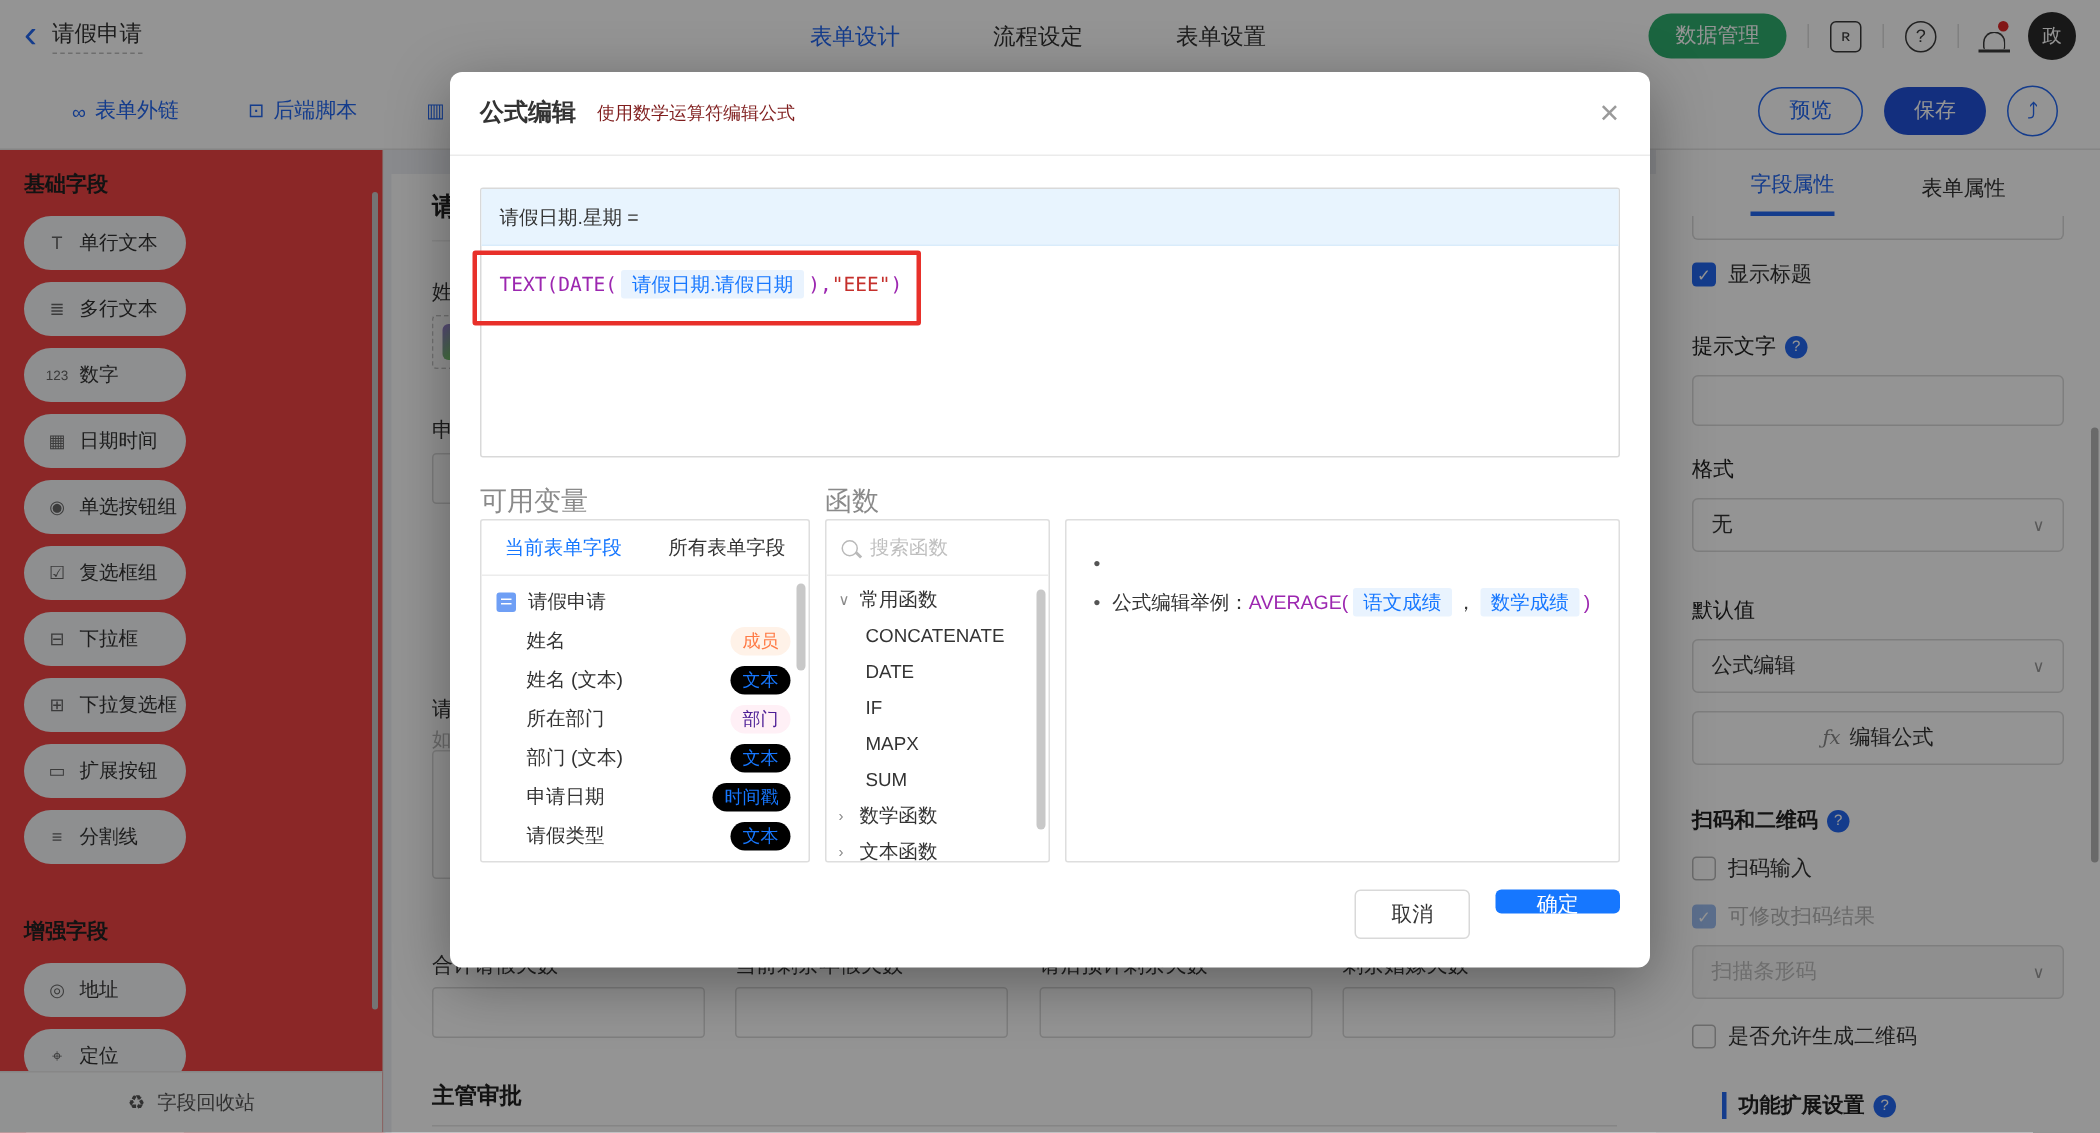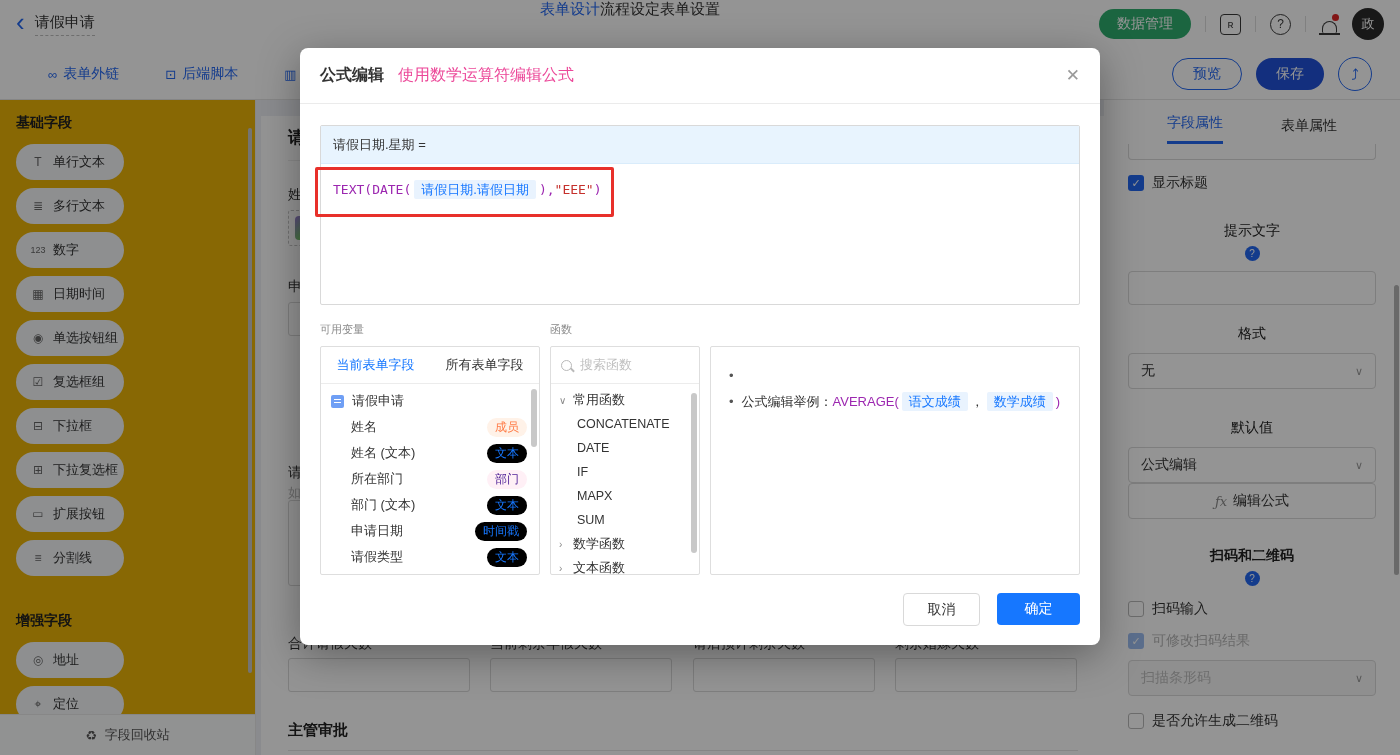--- a/index.html
+++ b/index.html
@@ -2,21 +2,21 @@
 <html><head>
 <meta charset="utf-8">
 <style>
   html,body{margin:0;padding:0;}
   body{width:1400px;height:755px;position:relative;overflow:hidden;
        font-family:"Liberation Sans","DejaVu Sans",sans-serif;background:#eef0f4;color:#333;}
   
   .app-header{position:absolute;top:0;left:0;width:1400px;height:48px;background:#fff;display:flex;align-items:center;z-index:1;}
   .back{color:#2468f2;font-size:26px;line-height:1;margin:0 10px 4px 16px;cursor:pointer;}
   .app-title{font-size:15px;color:#333;border-bottom:1px dashed #bdbdbd;padding-bottom:3px;}
-  .nav-tabs{position:absolute;left:540px;top:0;height:48px;display:flex;}
+  .nav-tabs{position:absolute;left:540px;top:0;height:48px;display:flex;align-items:center;gap:62px;}
   .nav-tab{font-size:15px;color:#333;cursor:pointer;}
   .nav-tab.active{color:#2468f2;}
   .hdr-right{position:absolute;right:16px;top:0;height:48px;display:flex;align-items:center;gap:14px;}
   .btn-green{background:#2fae6e;color:#fff;font-size:14px;border:none;border-radius:16px;height:30px;padding:0 18px;cursor:pointer;}
   .vdiv{width:1px;height:16px;background:#dcdcdc;}
   .icn-book{width:19px;height:19px;border:1.6px solid #3a3a3a;border-radius:4px;display:flex;align-items:center;justify-content:center;font-size:11px;color:#3a3a3a;}
   .icn-help{width:19px;height:19px;border:1.6px solid #3a3a3a;border-radius:50%;display:flex;align-items:center;justify-content:center;font-size:12px;color:#3a3a3a;}
   .bell-wrap{position:relative;width:18px;height:18px;display:flex;align-items:flex-end;justify-content:center;}
   .bell{position:relative;width:13px;height:11px;border:1.6px solid #3a3a3a;border-bottom:none;border-radius:8px 8px 2px 2px;}
   .bell:after{content:"";position:absolute;left:-4px;right:-4px;bottom:-2px;height:1.6px;background:#3a3a3a;}
@@ -25,21 +25,21 @@
   
   .toolbar{position:absolute;top:48px;left:0;width:1400px;height:52px;background:#fff;border-bottom:1px solid #e6e6e6;box-sizing:border-box;}
   .tb-links{position:absolute;left:48px;top:0;height:52px;display:flex;align-items:center;gap:46px;}
   .tb-link{color:#2468f2;font-size:14px;display:flex;align-items:center;gap:6px;cursor:pointer;}
   .tb-link .g{font-size:13px;}
   .tb-right{position:absolute;right:28px;top:0;height:52px;display:flex;align-items:center;gap:14px;}
   .btn-outline{height:32px;padding:0 20px;border:1px solid #2468f2;color:#2468f2;background:#fff;border-radius:16px;font-size:14px;cursor:pointer;}
   .btn-solid{height:32px;padding:0 20px;border:none;color:#fff;background:#2152d9;border-radius:16px;font-size:14px;cursor:pointer;}
   .btn-share{width:32px;height:32px;border:1px solid #2468f2;border-radius:50%;background:#fff;color:#2468f2;font-size:15px;display:flex;align-items:center;justify-content:center;cursor:pointer;}
   
-  .sidebar{position:absolute;top:100px;left:0;width:256px;bottom:0;background:#eab308;border-right:1px solid #e8e8e8;box-sizing:border-box;padding:14px 16px 0 16px;overflow:hidden;}
+  .sidebar{position:absolute;top:100px;left:0;width:256px;bottom:0;background:#ef4444;border-right:1px solid #e8e8e8;box-sizing:border-box;padding:14px 16px 0 16px;overflow:hidden;}
   .sec-title{font-size:14px;font-weight:bold;color:#222;margin:0 0 12px 0;}
   .sec-title.mt{margin-top:36px;}
   .pill-grid{display:flex;flex-wrap:wrap;gap:8px;}
   .pill{width:108px;height:36px;background:#f4f6f8;border-radius:18px;display:flex;align-items:center;box-sizing:border-box;padding-left:14px;gap:7px;font-size:13px;color:#333;cursor:grab;}
   .pill .g{color:#666;font-size:12px;width:16px;text-align:center;flex:none;}
   .side-scroll{position:absolute;right:3px;top:28px;width:4px;height:545px;background:#c9c9c9;border-radius:2px;}
   .side-foot{position:absolute;left:0;right:0;bottom:0;height:40px;background:#fafbfc;border-top:1px solid #e8e8e8;display:flex;align-items:center;justify-content:center;gap:8px;font-size:13px;color:#555;cursor:pointer;}
   
   .canvas{position:absolute;left:257px;top:100px;width:847px;bottom:0;background:#eef0f4;}
   .sheet{position:absolute;left:4px;top:16px;right:0;bottom:0;background:#fff;}
@@ -57,47 +57,47 @@
   .rpanel{position:absolute;top:100px;right:0;width:296px;bottom:0;background:#fff;box-sizing:border-box;padding:0 24px;}
   .r-tabs{height:44px;display:flex;align-items:flex-end;justify-content:space-around;padding:0 10px;}
   .r-tab{font-size:14px;color:#333;padding-bottom:9px;cursor:pointer;}
   .r-tab.active{color:#2468f2;border-bottom:3px solid #2468f2;}
   .clip-input{height:15px;border:1px solid #d9d9d9;border-top:none;border-radius:0 0 4px 4px;}
   .chk-row{display:flex;align-items:center;gap:8px;margin-top:14px;font-size:14px;color:#333;}
   .chk{width:16px;height:16px;border-radius:3px;box-sizing:border-box;flex:none;cursor:pointer;}
   .chk.on{background:#2468f2;color:#fff;font-size:11px;display:flex;align-items:center;justify-content:center;}
   .chk.off{border:1.5px solid #b9b9b9;background:#fff;}
   .chk.dis{background:#9dbef2;color:#fff;font-size:11px;display:flex;align-items:center;justify-content:center;}
-  .lbl-row{display:flex;align-items:center;gap:6px;font-size:14px;color:#222;font-weight:bold;flex-direction:column;}
-  .mt30{margin-top:30px;} .mt28{margin-top:28px;} .mt20{margin-top:20px;} .mt16{margin-top:16px;} .mt12{margin-top:0;} .mt10{margin-top:10px;}
+  .lbl-row{display:flex;align-items:center;gap:6px;font-size:14px;color:#222;font-weight:bold;}
+  .mt30{margin-top:30px;} .mt28{margin-top:28px;} .mt20{margin-top:20px;} .mt16{margin-top:16px;} .mt12{margin-top:12px;} .mt10{margin-top:10px;}
   .q{width:15px;height:15px;border-radius:50%;background:#2468f2;color:#fff;font-size:10px;display:flex;align-items:center;justify-content:center;font-weight:normal;}
   .r-input{height:34px;border:1px solid #d9d9d9;border-radius:4px;background:#fff;width:100%;box-sizing:border-box;}
   .r-select{height:34px;border:1px solid #d9d9d9;border-radius:4px;background:#fff;display:flex;align-items:center;justify-content:space-between;padding:0 12px;font-size:14px;color:#333;cursor:pointer;}
   .r-select .chev{color:#999;font-size:11px;}
   .r-select.dis{background:#f7f7f7;color:#bdbdbd;cursor:default;}
   .r-btn{height:36px;border:1px solid #d9d9d9;border-radius:4px;background:#fff;width:100%;font-size:14px;color:#333;display:flex;align-items:center;justify-content:center;gap:6px;cursor:pointer;}
   .fx{color:#8a8a8a;font-style:italic;font-family:"DejaVu Serif",serif;font-size:13px;}
   .sec-bar{border-left:3px solid #2468f2;padding-left:8px;margin-left:20px;}
   .dis-lbl{color:#b5b5b5;}
   .win-scroll{position:absolute;right:1px;top:285px;width:5px;height:290px;background:#b5b5b5;border-radius:3px;z-index:2;}
   
   .overlay{position:absolute;inset:0;background:rgba(0,0,0,0.42);z-index:50;}
   .modal{position:absolute;left:300px;top:48px;width:800px;height:597px;background:#fff;border-radius:8px;z-index:100;box-shadow:0 10px 40px rgba(0,0,0,.35);}
   .m-head{position:absolute;left:0;top:0;right:0;height:56px;border-bottom:1px solid #ebebeb;display:flex;align-items:center;padding:0 20px;box-sizing:border-box;gap:14px;}
   .m-title{font-size:16px;font-weight:bold;color:#333;}
-  .m-sub{font-size:16px;color:#ec4899;}
+  .m-sub{font-size:12px;color:#7f1d1d;}
   .m-close{margin-left:auto;font-size:17px;color:#9a9a9a;cursor:pointer;}
   .fml-box{position:absolute;left:20px;top:77px;width:760px;height:180px;border:1px solid #d9d9d9;border-radius:2px;box-sizing:border-box;}
   .fml-head{height:38px;background:#e8f4fe;border-bottom:1px solid #d9ecfb;display:flex;align-items:center;padding:0 12px;font-size:13px;color:#333;box-sizing:border-box;}
   .fml-body{padding:17px 12px;font-family:"DejaVu Sans Mono",monospace;font-size:13px;cursor:text;}
   .t-fn{color:#9c27b0;margin-top:20px;}
   .t-str{color:#c5302c;}
   .chip{background:#e9f3fe;color:#1677ff;border-radius:2px;padding:2px 7px;margin:0 3px;font-size:13px;font-family:"Liberation Sans","DejaVu Sans",sans-serif;cursor:pointer;}
   .red-annot{position:absolute;left:15px;top:119px;width:293px;height:44px;border:3px solid #e8302a;border-radius:2px;z-index:5;pointer-events:none;}
-  .m-lbl{position:absolute;font-size:11px;color:#8a8a8a;}
+  .m-lbl{position:absolute;font-size:18px;color:#8a8a8a;}
   .panel{position:absolute;top:298px;border:1px solid #dedede;border-radius:2px;box-sizing:border-box;background:#fff;overflow:hidden;}
   .var-panel{left:20px;width:220px;height:229px;}
   .var-tabs{height:36px;border-bottom:1px solid #ececec;display:flex;align-items:center;justify-content:space-around;font-size:13px;}
   .var-tab{cursor:pointer;color:#333;}
   .var-tab.active{color:#1677ff;}
   .vrow{height:26px;display:flex;align-items:center;padding:0 12px 0 10px;font-size:13px;color:#333;cursor:pointer;}
   .vrow .nm{flex:1;padding-left:20px;}
   .vrow.root .nm{padding-left:8px;}
   .doc-ic{width:13px;height:13px;background:#6f9ff5;border-radius:2px;flex:none;position:relative;}
   .doc-ic:after{content:"";position:absolute;left:3px;top:4px;right:3px;height:1.5px;background:#fff;box-shadow:0 3px 0 #fff;}
@@ -112,21 +112,21 @@
   .mag:after{content:"";position:absolute;width:5px;height:1.5px;background:#b9b9b9;transform:rotate(45deg);right:-4px;bottom:-1px;}
   .fn-ph{font-size:13px;color:#bfbfbf;}
   .frow{height:24px;display:flex;align-items:center;padding:0 8px;font-size:13px;color:#333;cursor:pointer;}
   .frow .chev{color:#8a8a8a;font-size:10px;width:14px;flex:none;}
   .frow.item{padding-left:26px;font-size:12.5px;}
   .hint-panel{left:410px;width:370px;height:229px;padding:16px 18px;font-size:13px;color:#333;line-height:26px;}
   .hint-line{display:flex;align-items:flex-start;gap:8px;}
   .bullet{color:#555;}
   .m-foot{position:absolute;right:20px;bottom:19px;display:flex;gap:17px;}
   .btn-cancel{width:77px;height:33px;border:1px solid #d9d9d9;border-radius:4px;background:#fff;font-size:14px;color:#333;cursor:pointer;}
-  .btn-ok{width:83px;height:32px;border:none;border-radius:4px;background:#1677ff;font-size:14px;color:#fff;cursor:pointer;}
+  .btn-ok{width:83px;height:16px;border:none;border-radius:4px;background:#1677ff;font-size:14px;color:#fff;cursor:pointer;}
 </style>
 </head>
 <body>
 
 <div class="app-header">
   <span class="back">‹</span>
   <span class="app-title">请假申请</span>
   <div class="nav-tabs">
     <span class="nav-tab active">表单设计</span>
     <span class="nav-tab">流程设定</span>

